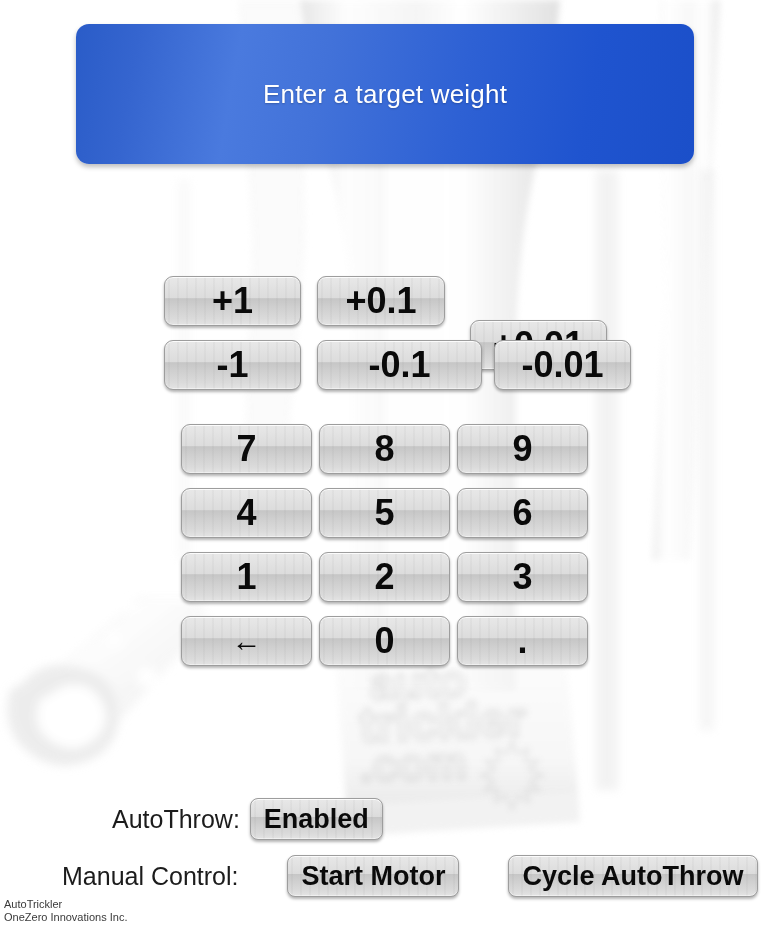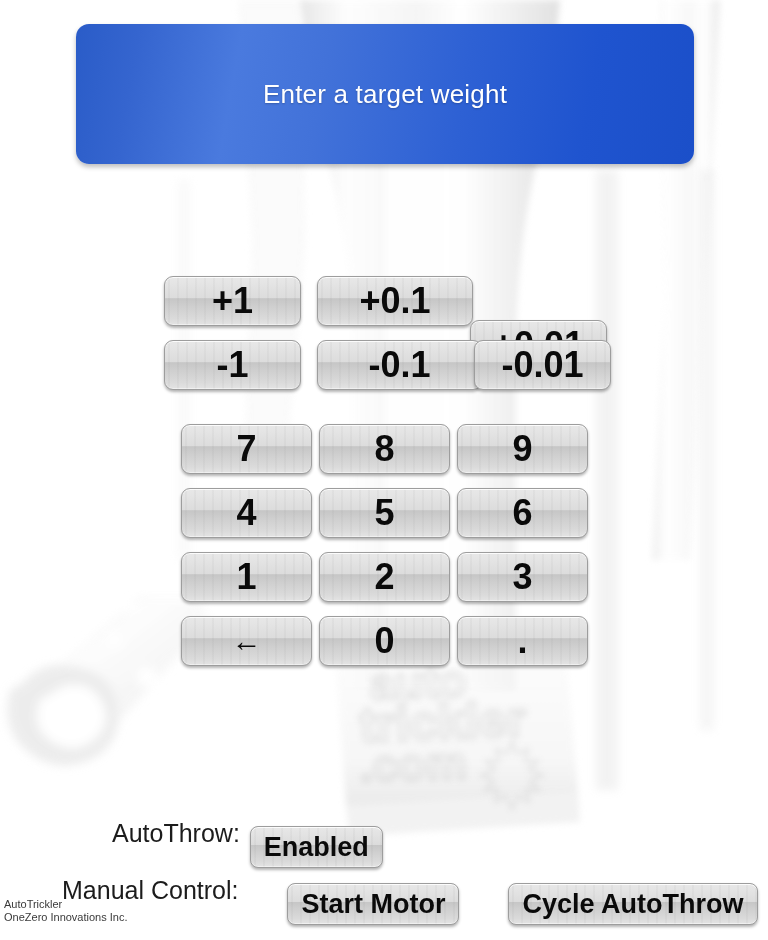--- a/index.html
+++ b/index.html
@@ -117,21 +117,20 @@
     white-space: nowrap;
     user-select: none;
     text-align: right;
   }
   .ctrl-btn {
     height: 42px;
     font-size: 27px;
     padding: 7px 13px;
     border-radius: 8px;
     margin-left: 10px;
-    margin-top: 28px;
   }
 
   
   #footer {
     position: absolute;
     left: 4px;
     top: 898px;
     line-height: 1.18;
     user-select: none;
   }
@@ -222,25 +221,25 @@
     </g>
   </svg>
 </div>
 
 <div id="header-banner">
   <div id="header-title">Enter a target weight</div>
 </div>
 
 <div id="adjust-grid">
     <button class="mbtn adj-btn" style="left: 164px; top: 276px; width: 137px;">+1</button>
-    <button class="mbtn adj-btn" style="left: 317px; top: 276px; width: 156px;">+0.1</button>
+    <button class="mbtn adj-btn" style="left: 317px; top: 276px; width: 128px;">+0.1</button>
     <button class="mbtn adj-btn" style="left: 470px; top: 276px; width: 137px; margin-top: 44px;">+0.01</button>
     <button class="mbtn adj-btn" style="left: 164px; top: 340px; width: 137px;">-1</button>
     <button class="mbtn adj-btn" style="left: 317px; top: 340px; width: 165px;">-0.1</button>
-    <button class="mbtn adj-btn" style="left: 474px; top: 340px; width: 137px;">-0.01</button>
+    <button class="mbtn adj-btn" style="left: 494px; top: 340px; width: 137px;">-0.01</button>
   </div>
 
 <div id="keypad">
     <button class="mbtn key-btn digit" style="left: 181px; top: 424px; width: 131px;">7</button>
     <button class="mbtn key-btn digit" style="left: 319px; top: 424px; width: 131px;">8</button>
     <button class="mbtn key-btn digit" style="left: 457px; top: 424px; width: 131px;">9</button>
     <button class="mbtn key-btn digit" style="left: 181px; top: 488px; width: 131px;">4</button>
     <button class="mbtn key-btn digit" style="left: 319px; top: 488px; width: 131px;">5</button>
     <button class="mbtn key-btn digit" style="left: 457px; top: 488px; width: 131px;">6</button>
     <button class="mbtn key-btn digit" style="left: 181px; top: 552px; width: 131px;">1</button>

